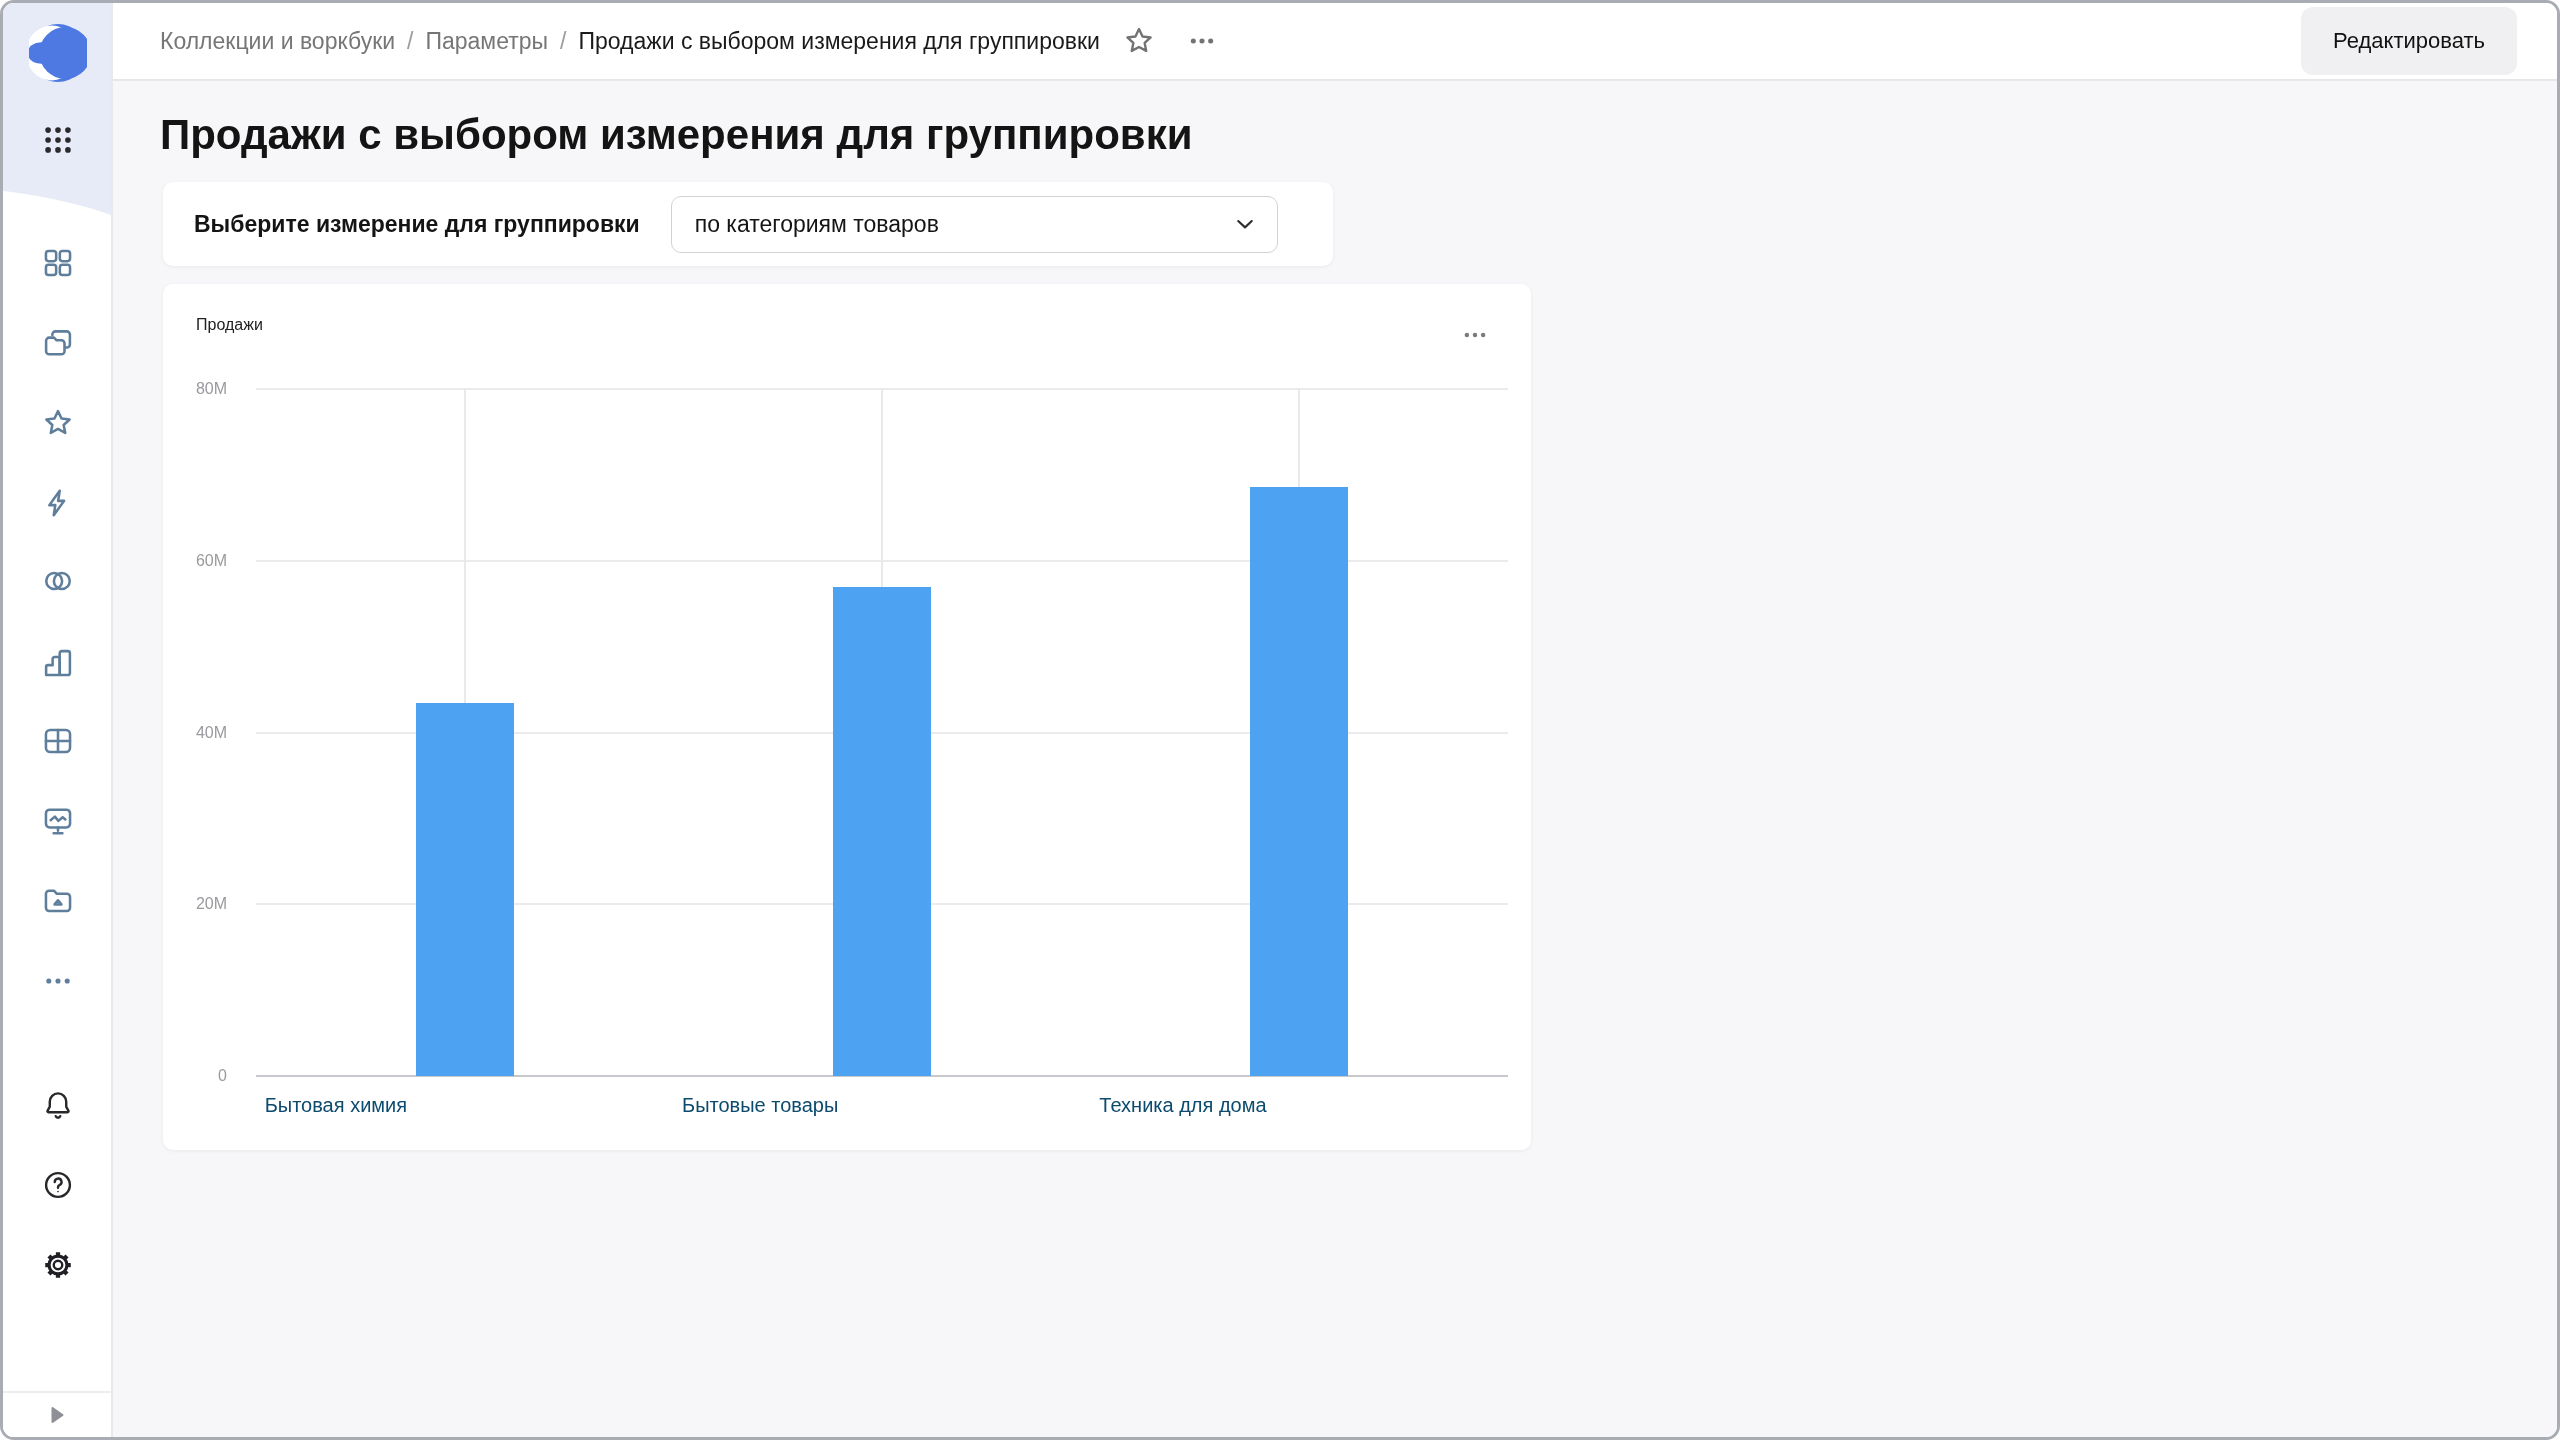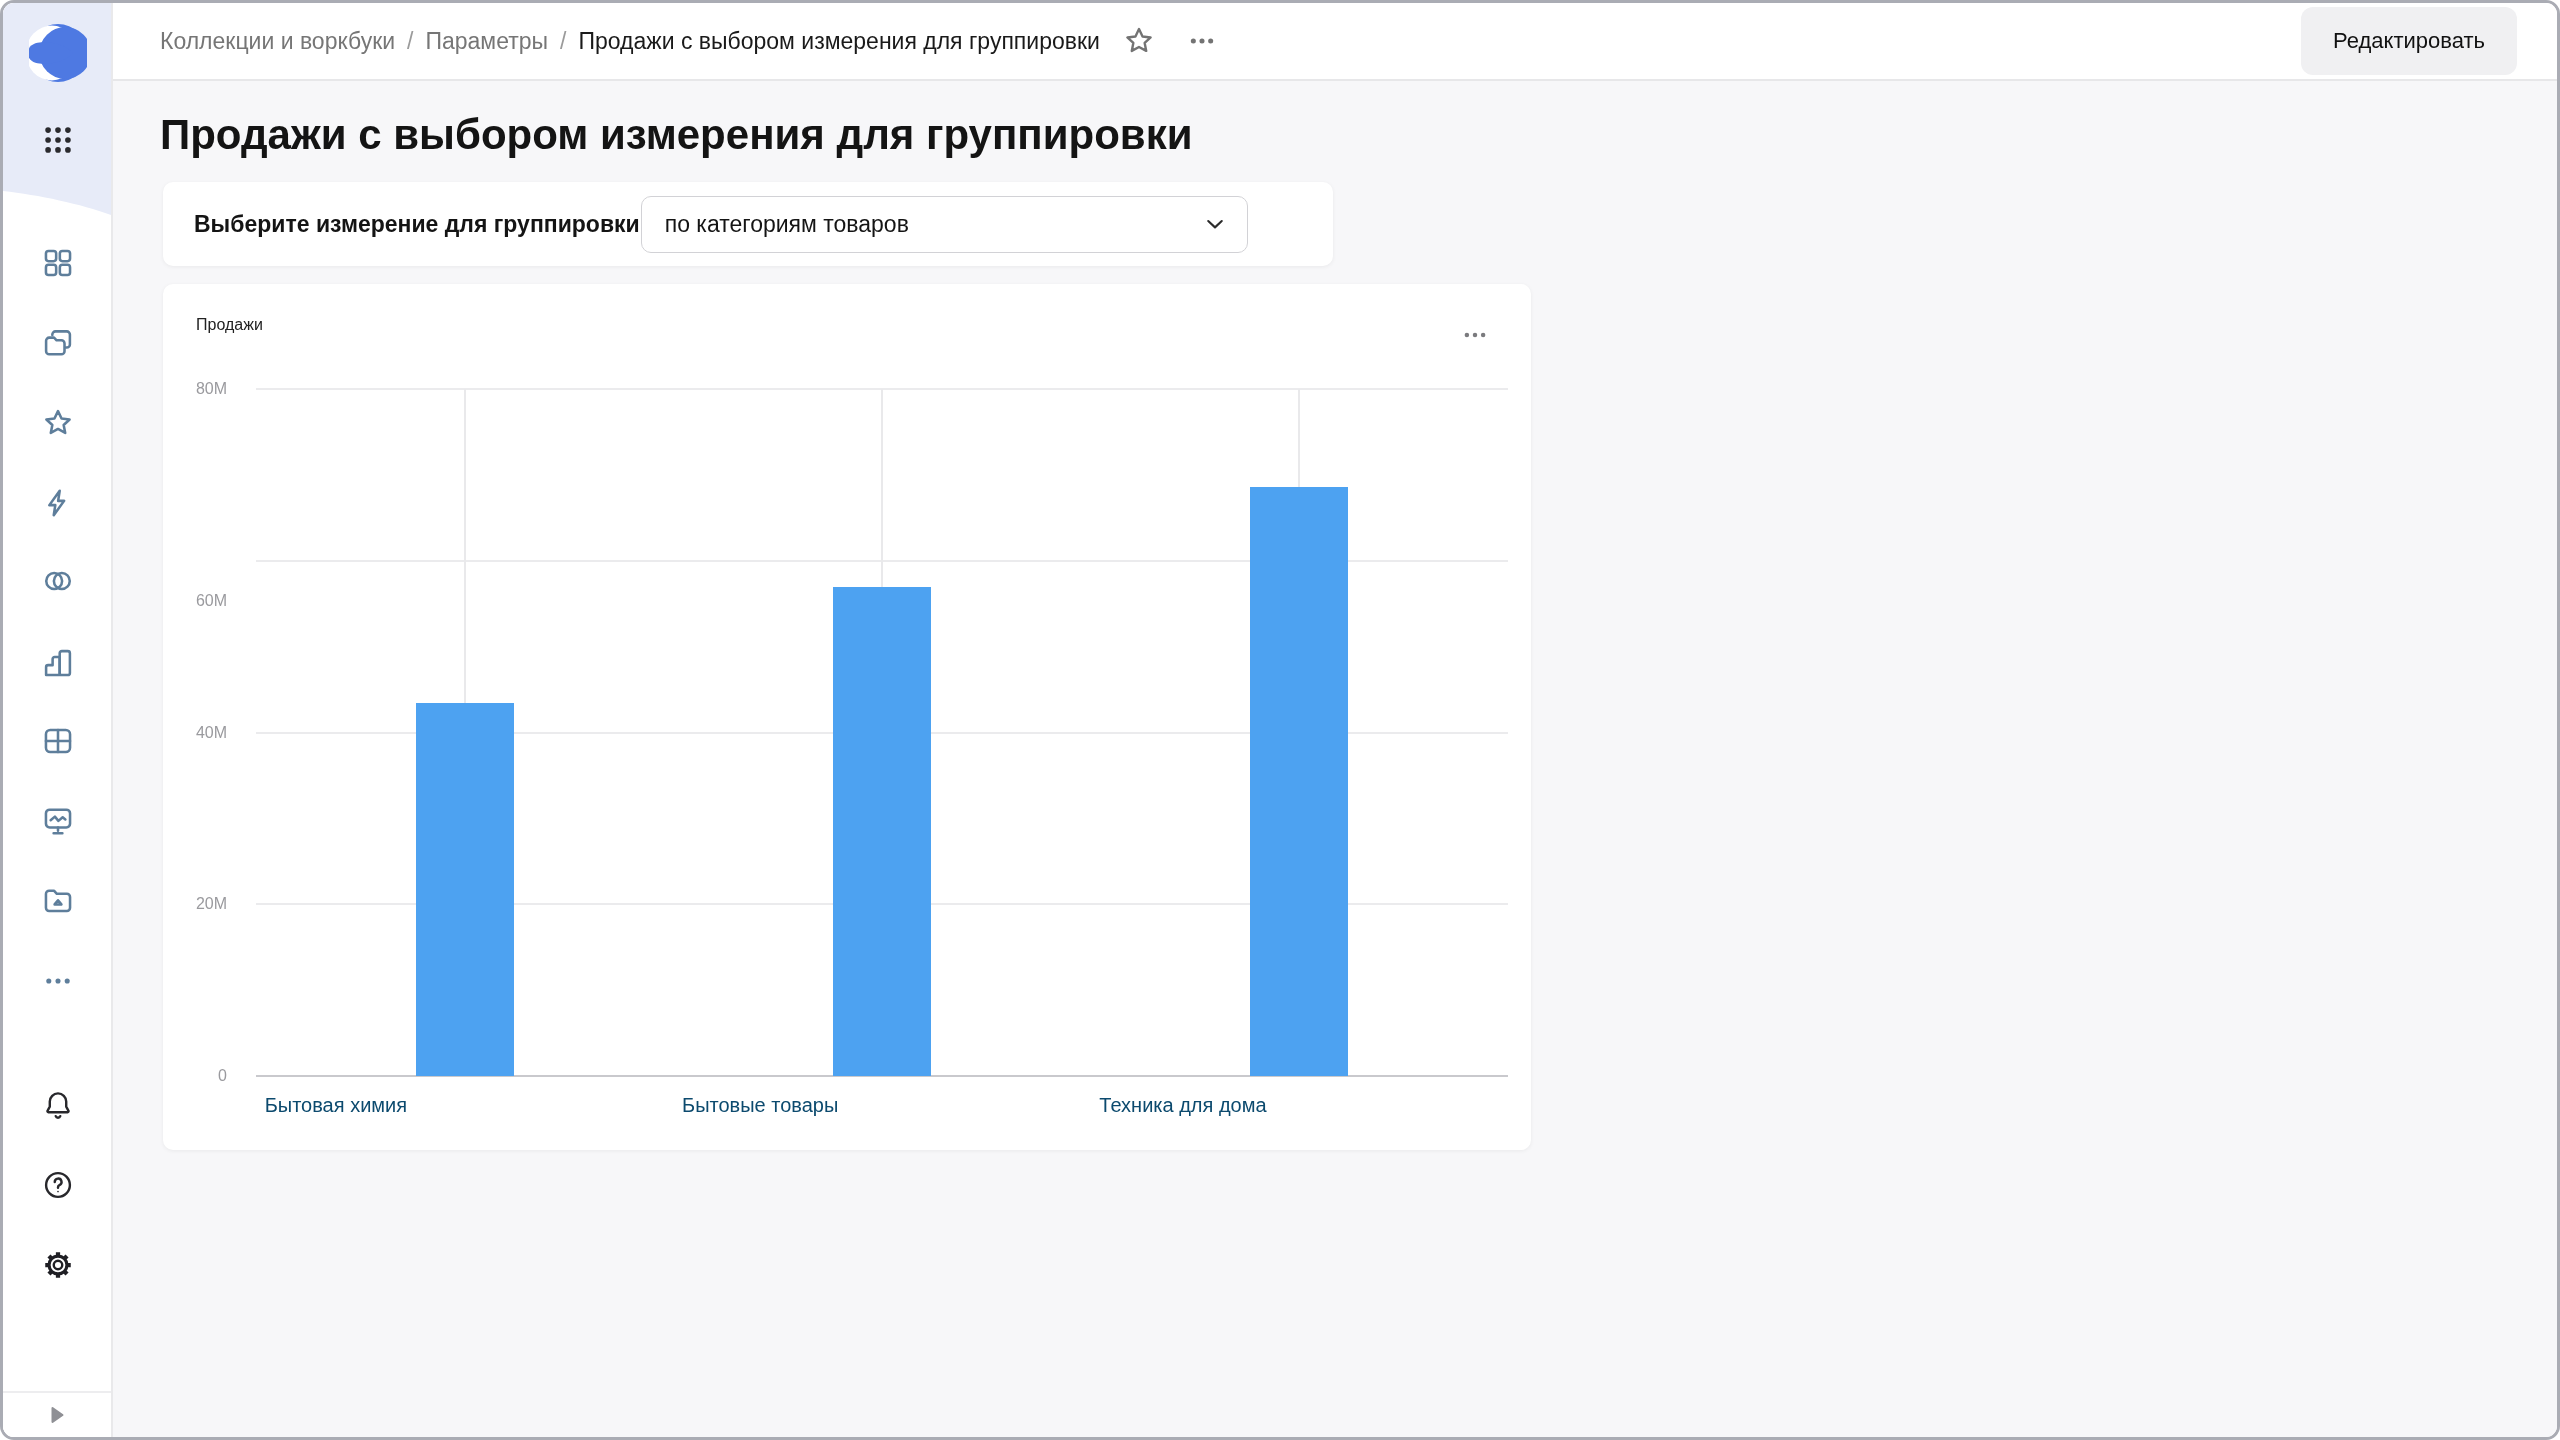--- a/index.html
+++ b/index.html
@@ -44,21 +44,21 @@
   }
 
   
   .content{position:absolute; left:110px; top:78px; right:0; bottom:0; background:#f7f7f9; overflow:hidden;}
   .page-title{position:absolute; left:47px; top:30px; margin:0; font-size:42px; line-height:1.15; font-weight:700; color:#141414;}
 
   .card{position:absolute; background:#ffffff; border-radius:10px; box-shadow:0 1px 4px rgba(0,0,0,0.06);}
   .filter-card{left:50px; top:101px; width:1170px; height:84px; display:flex; align-items:center; padding-left:31px;}
   .filter-label{font-size:23px; font-weight:700; color:#141414; white-space:nowrap;}
   .select{
-    margin-left:1px; width:607px; height:57px; border:1.5px solid #d2d2d6; border-radius:10px;
+    margin-left:31px; width:607px; height:57px; border:1.5px solid #d2d2d6; border-radius:10px;
     display:flex; align-items:center; padding:0 18px 0 23px; background:#fff; cursor:pointer;
   }
   .select-value{font-size:23px; color:#141414; flex:1; white-space:nowrap; overflow:hidden;}
 
   .chart-card{left:50px; top:203px; width:1368px; height:866px;}
   .chart-title{position:absolute; left:33px; top:24px; font-size:16px; color:#222; line-height:34px;}
   .chart-menu{position:absolute; right:37px; top:32px; display:flex; cursor:pointer; padding:4px;}
 
   .chart-plot{position:absolute; left:0; top:0; right:0; bottom:0;}
   .gridline-h{position:absolute; height:2px; background:#ebebed;}
@@ -253,21 +253,21 @@
         </svg>
       </div>
       <div class="chart-plot">
           <div class="axis-line" style="left: 93px; top: 791px; width: 1252px;"></div>
           <div class="ytick" style="top: 779px;">0</div>
           <div class="gridline-h" style="left: 93px; top: 619.25px; width: 1252px;"></div>
           <div class="ytick" style="top: 607.25px;">20M</div>
           <div class="gridline-h" style="left: 93px; top: 447.5px; width: 1252px;"></div>
           <div class="ytick" style="top: 435.5px;">40M</div>
           <div class="gridline-h" style="left: 93px; top: 275.75px; width: 1252px;"></div>
-          <div class="ytick" style="top: 263.75px; margin-top: 40px;">60M</div>
+          <div class="ytick" style="top: 263.75px;">60M</div>
           <div class="gridline-h" style="left: 93px; top: 104px; width: 1252px;"></div>
           <div class="ytick" style="top: 92px;">80M</div>
           <div class="gridline-v" style="left: 300.667px; top: 105px; height: 687px;"></div>
           <div class="bar" style="left: 252.667px; top: 419.303px; width: 98px; height: 372.697px; background: rgb(77, 162, 241);"></div>
           <div class="xtick" style="left: 101.667px; top: 808px; width: 400px;">Бытовая химия</div>
           <div class="gridline-v" style="left: 718px; top: 105px; height: 687px;"></div>
           <div class="bar" style="left: 670px; top: 303.371px; width: 98px; height: 488.629px; background: rgb(77, 162, 241);"></div>
           <div class="xtick" style="left: 519px; top: 808px; width: 400px;">Бытовые товары</div>
           <div class="gridline-v" style="left: 1135.33px; top: 105px; height: 687px;"></div>
           <div class="bar" style="left: 1087.33px; top: 202.898px; width: 98px; height: 589.102px; background: rgb(77, 162, 241);"></div>

